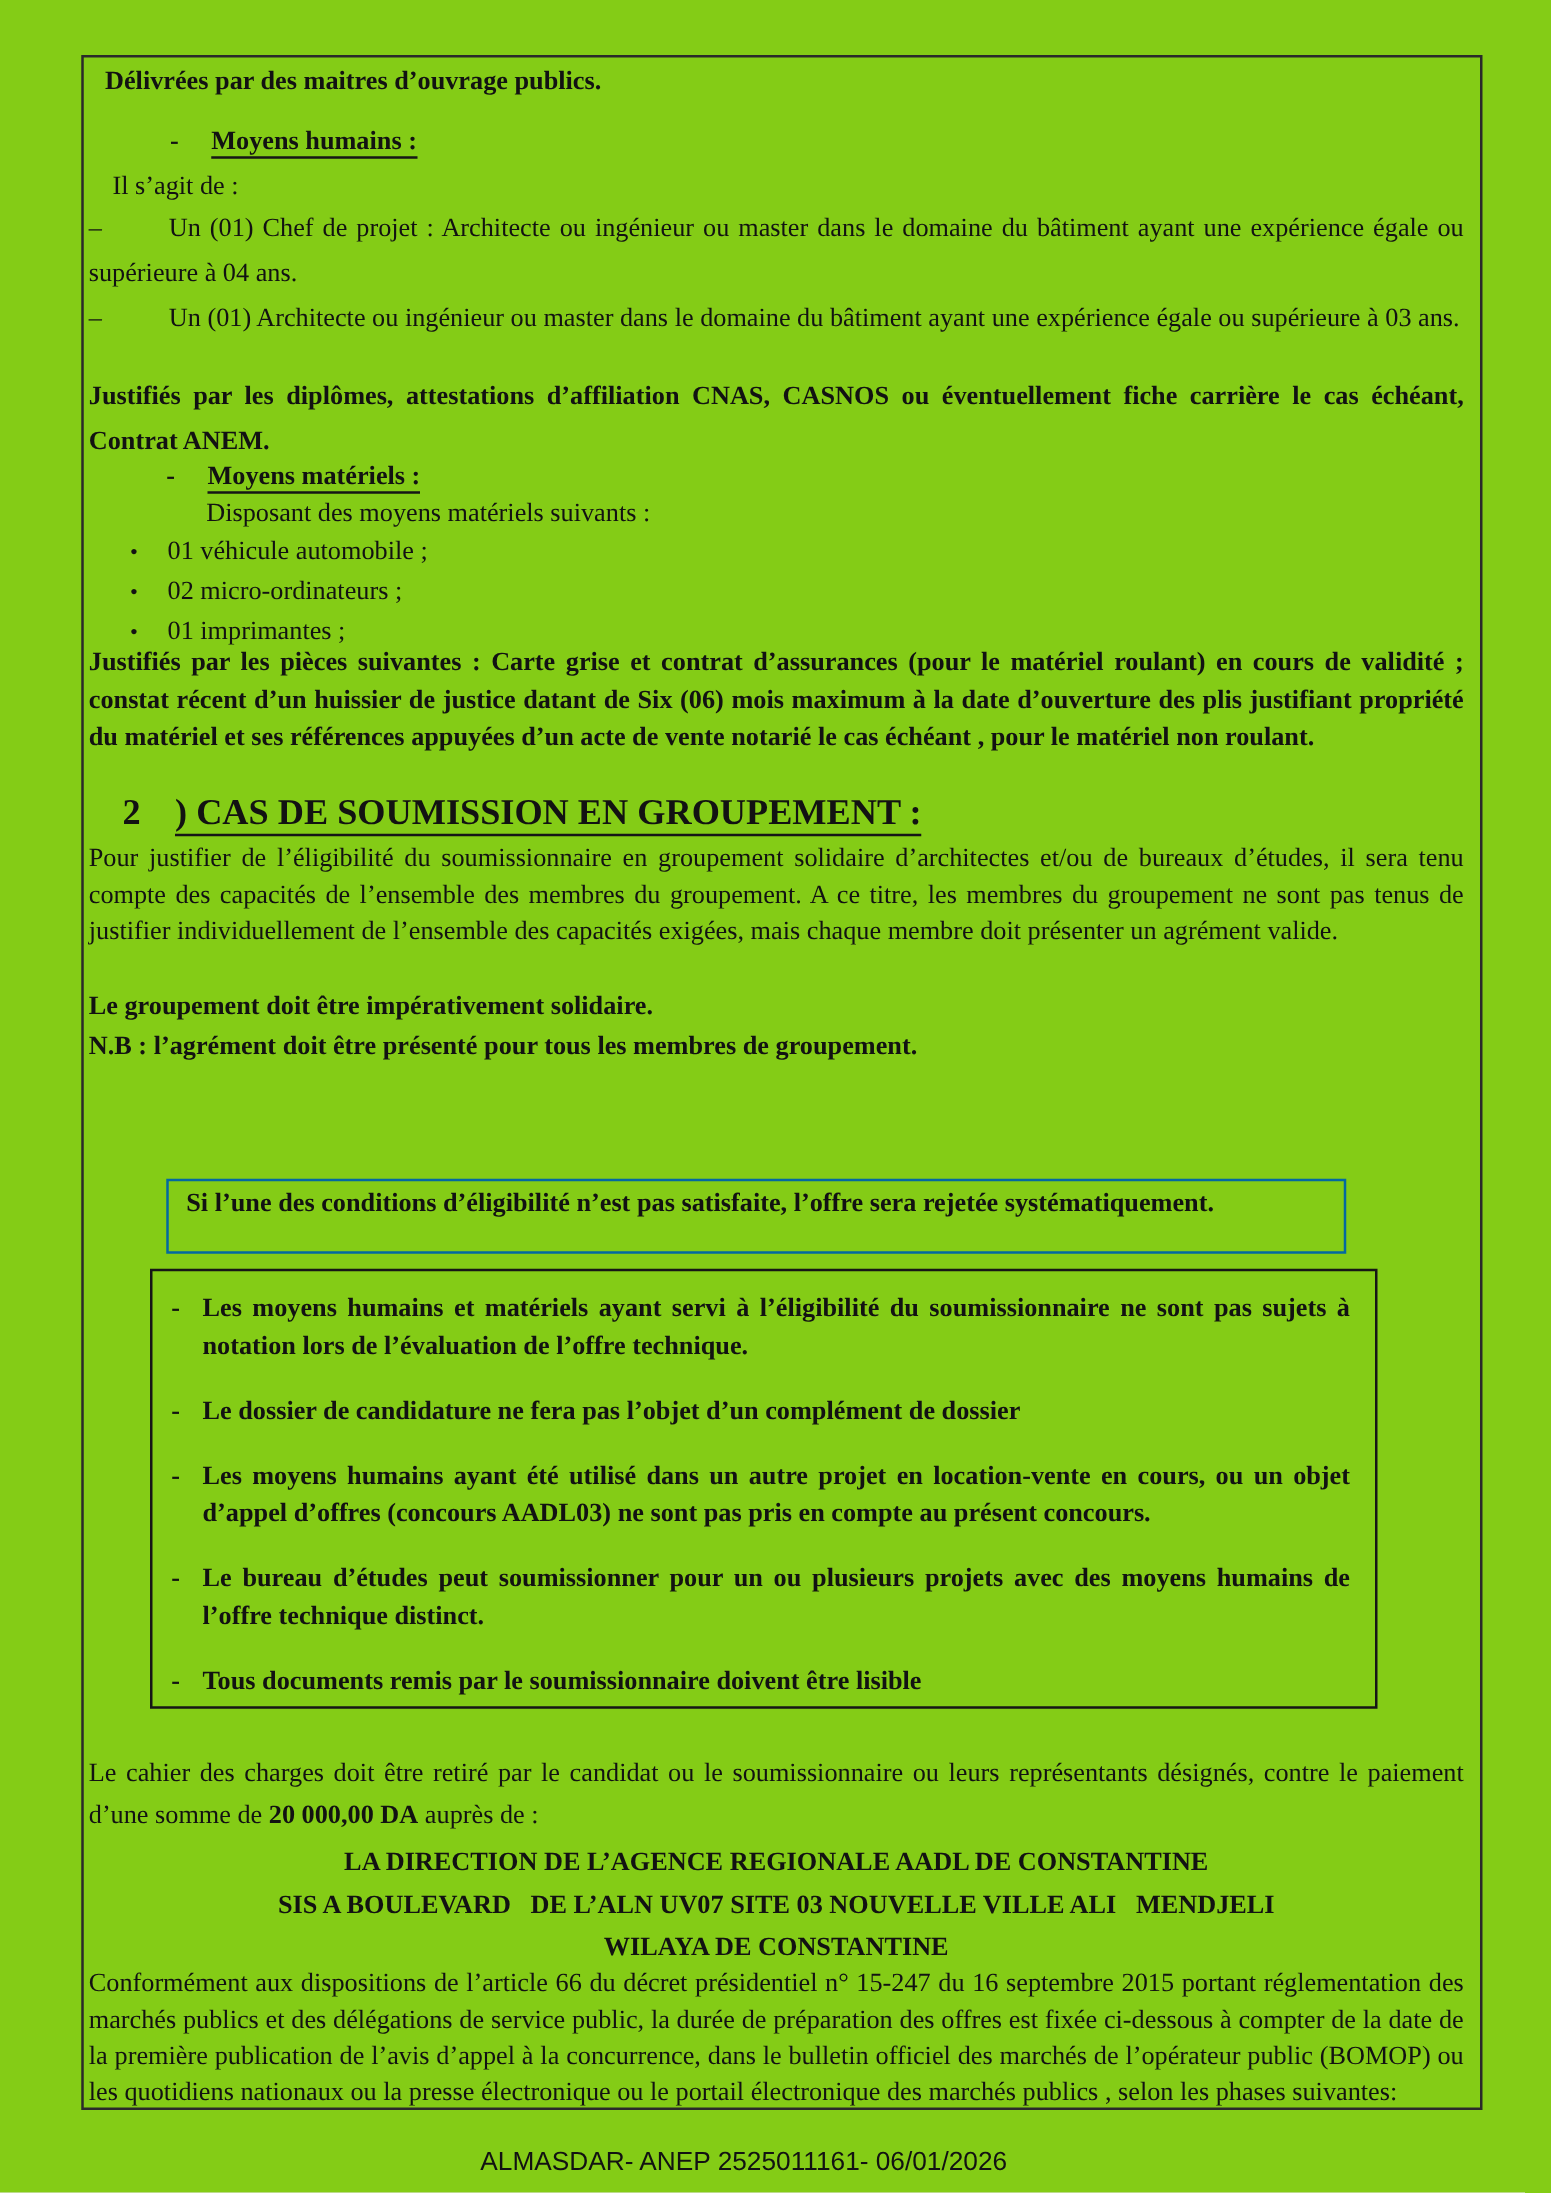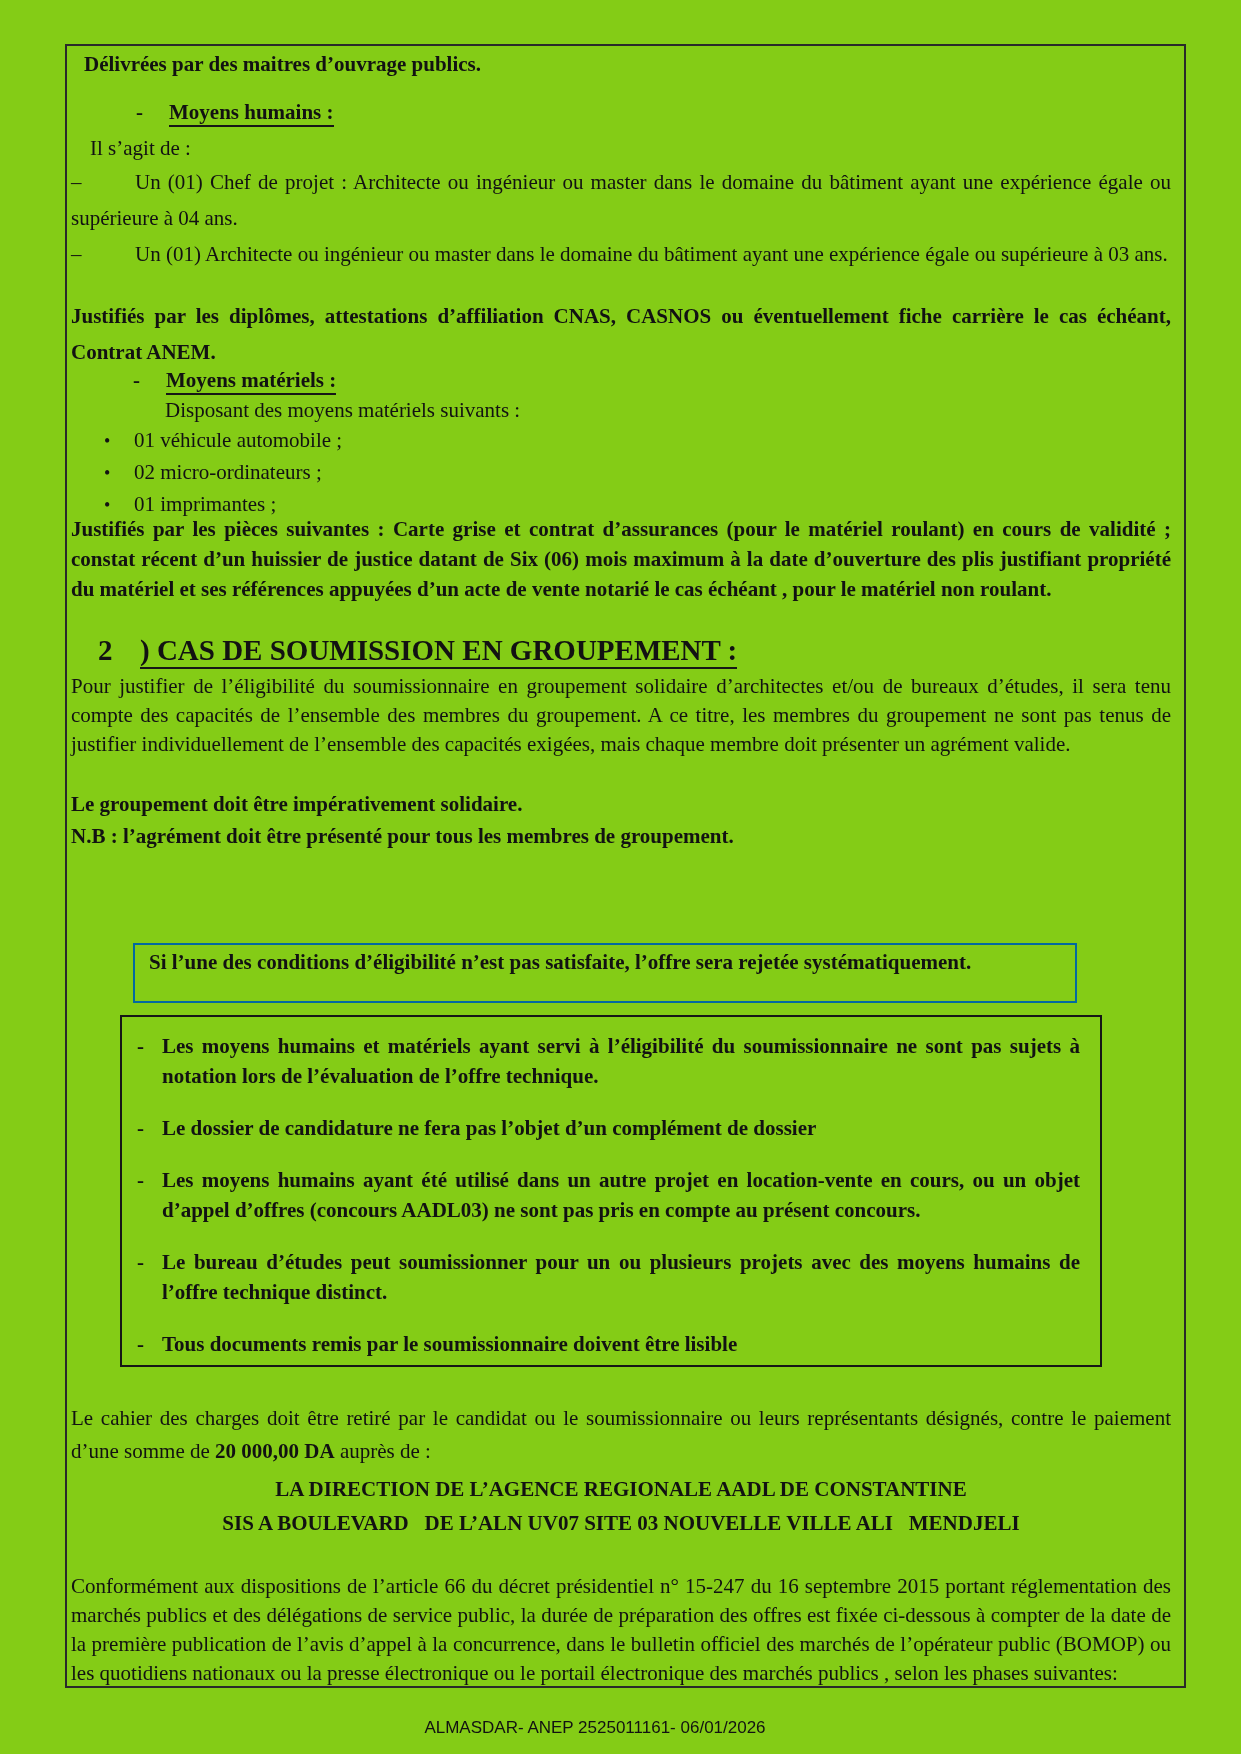--- a/index.html
+++ b/index.html
@@ -36,21 +36,21 @@
   }
   
   .condbox {
     border:2px solid #161616; padding:14px 20px 0 12px;
   }
   .citem { display:flex; font-weight:bold; line-height:30px; margin-bottom:22px; }
   .citem .mk { width:28px; flex:none; padding-left:3px; }
   .citem .tx { flex:1; text-align:justify; }
   .addr { text-align:center; font-weight:bold; line-height:34px; }
   .prewrap { white-space:pre-wrap; }
-  .footer { font-family:"Liberation Sans", sans-serif; font-size:17px; text-align:center; }
+  .footer { font-family:"Liberation Sans", sans-serif; font-size:21px; text-align:center; }
 </style>
 </head>
 <body>
 
 <div class="page">
 
   <div class="frame"></div>
 
   <div class="abs b" style="left:84px; top:52px; width:1080px;">Délivrées par des maitres d’ouvrage publics.</div>
 
@@ -123,19 +123,20 @@
     </div>
   </div>
 
   <div class="abs j" style="left:71px; top:1402px; width:1100px; line-height:33px;">
     <span>Le cahier des charges doit être retiré par le candidat ou le soumissionnaire ou leurs représentants désignés, contre le paiement d’une somme de </span><span class="b">20 000,00 DA</span><span> auprès de :</span>
   </div>
 
   <div class="abs addr" style="left:71px; top:1472px; width:1100px;">
     <div>LA DIRECTION DE L’AGENCE REGIONALE AADL DE CONSTANTINE</div>
     <div class="prewrap">SIS A BOULEVARD   DE L’ALN UV07 SITE 03 NOUVELLE VILLE ALI   MENDJELI</div>
+    <div>WILAYA DE CONSTANTINE</div>
   </div>
 
   <div class="abs j" style="left:71px; top:1572px; width:1100px; line-height:29px;">Conformément aux dispositions de l’article 66 du décret présidentiel n° 15-247 du 16 septembre 2015 portant réglementation des marchés publics et des délégations de service public, la durée de préparation des offres est fixée ci-dessous à compter de la date de la première publication de l’avis d’appel à la concurrence, dans le bulletin officiel des marchés de l’opérateur public (BOMOP) ou les quotidiens nationaux ou la presse électronique ou le portail électronique des marchés publics , selon les phases suivantes:</div>
 
   <div class="abs footer" style="left:0px; top:1718px; width:1190px;">ALMASDAR- ANEP 2525011161- 06/01/2026</div>
 
 </div>
 
 </body></html>

